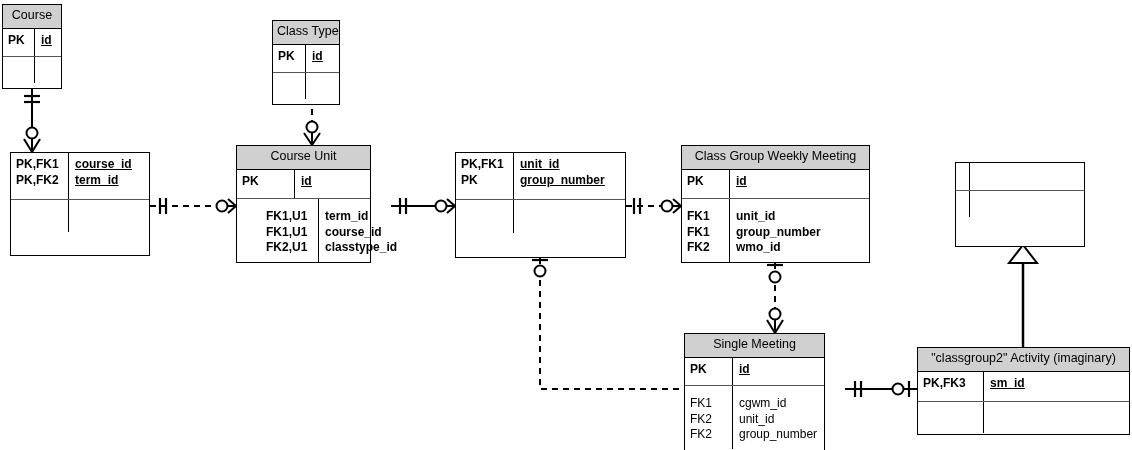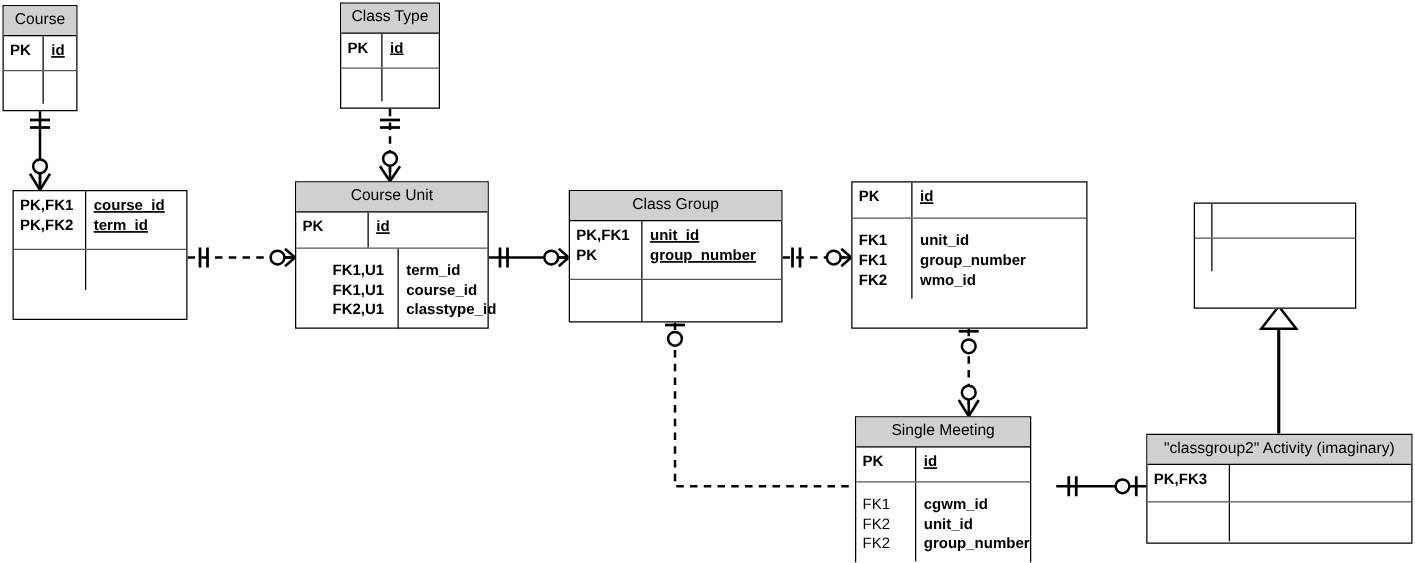--- a/index.html
+++ b/index.html
@@ -188,21 +188,21 @@
       <div class="col-attr pk-underline" style="height:100%;">
         <span class="attrline"><span>id</span></span>
       </div>
     </div>
     <div class="ent-section" style="height:26px;">
       <div class="col-key" style="width:32px; height:100%;"></div>
       <div class="col-attr" style="height:100%;"></div>
     </div>
   </div>
 
-  <div class="entity" style="left:272px; top:2px; width:80px; height:85px;">
+  <div class="entity" style="left:272px; top:20px; width:68px; height:85px;">
     <div class="ent-title">Class Type</div>
     <div class="ent-section sect-sep" style="height:28px;">
       <div class="col-key" style="width:33px; height:100%;">
         <span class="keyline">PK</span>
       </div>
       <div class="col-attr pk-underline" style="height:100%;">
         <span class="attrline"><span>id</span></span>
       </div>
     </div>
     <div class="ent-section" style="height:26px;">
@@ -221,21 +221,21 @@
         <span class="attrline"><span>course_id</span></span>
         <span class="attrline"><span>term_id</span></span>
       </div>
     </div>
     <div class="ent-section" style="height:32px;">
       <div class="col-key" style="width:58px; height:100%;"></div>
       <div class="col-attr" style="height:100%;"></div>
     </div>
   </div>
 
-  <div class="entity" style="left:236px; top:145px; width:155px; height:118px;">
+  <div class="entity" style="left:236px; top:145px; width:135px; height:118px;">
     <div class="ent-title">Course Unit</div>
     <div class="ent-section sect-sep" style="height:29px;">
       <div class="col-key" style="width:58px; height:100%;">
         <span class="keyline">PK</span>
       </div>
       <div class="col-attr pk-underline" style="height:100%;">
         <span class="attrline"><span>id</span></span>
       </div>
     </div>
     <div class="ent-section" style="height:64px;margin-left:24px;">
@@ -246,38 +246,38 @@
       </div>
       <div class="col-attr plain" style="height:100%; padding-top:10px;">
         <span class="attrline">term_id</span>
         <span class="attrline">course_id</span>
         <span class="attrline">classtype_id</span>
       </div>
     </div>
   </div>
 
   <div class="entity" style="left:455px; top:152px; width:171px; height:106px;">
-    <div class="ent-title">Class Group</div>
     <div class="ent-section sect-sep" style="height:47px;">
       <div class="col-key" style="width:58px; height:100%;">
         <span class="keyline">PK,FK1</span>
         <span class="keyline">PK</span>
       </div>
       <div class="col-attr pk-underline" style="height:100%;">
         <span class="attrline"><span>unit_id</span></span>
         <span class="attrline"><span>group_number</span></span>
       </div>
     </div>
     <div class="ent-section" style="height:33px;">
       <div class="col-key" style="width:58px; height:100%;"></div>
       <div class="col-attr" style="height:100%;"></div>
     </div>
   </div>
 
   <div class="entity" style="left:681px; top:145px; width:189px; height:118px;">
+    <div class="ent-title">Class Group Weekly Meeting</div>
     <div class="ent-section sect-sep" style="height:29px;">
       <div class="col-key" style="width:48px; height:100%;">
         <span class="keyline">PK</span>
       </div>
       <div class="col-attr pk-underline" style="height:100%;">
         <span class="attrline"><span>id</span></span>
       </div>
     </div>
     <div class="ent-section" style="height:64px;">
       <div class="col-key" style="width:48px; height:100%; padding-top:10px;">
@@ -313,34 +313,37 @@
       <div class="col-attr pk-underline" style="height:100%;">
         <span class="attrline"><span>id</span></span>
       </div>
     </div>
     <div class="ent-section" style="height:63px;">
       <div class="col-key" style="width:48px; height:100%; padding-top:10px; font-weight:normal;">
         <span class="keyline">FK1</span>
         <span class="keyline">FK2</span>
         <span class="keyline">FK2</span>
       </div>
-      <div class="col-attr" style="height:100%; padding-top:10px; font-weight:bold;">
+      <div class="col-attr" style="height:100%; padding-top:10px; font-weight:normal;">
         <span class="attrline">cgwm_id</span>
         <span class="attrline">unit_id</span>
         <span class="attrline">group_number</span>
       </div>
     </div>
   </div>
 
   <div class="entity" style="left:917px; top:347px; width:213px; height:88px;">
     <div class="ent-title">"classgroup2" Activity (imaginary)</div>
     <div class="ent-section sect-sep" style="height:30px;">
       <div class="col-key" style="width:66px; height:100%;">
         <span class="keyline">PK,FK3</span>
       </div>
+      <div class="col-attr pk-underline" style="height:100%;">
+        <span class="attrline"><span>sm_id</span></span>
+      </div>
     </div>
     <div class="ent-section" style="height:31px;">
       <div class="col-key" style="width:66px; height:100%;"></div>
       <div class="col-attr" style="height:100%;"></div>
     </div>
   </div>
 
 </div>
 
 </body></html>

